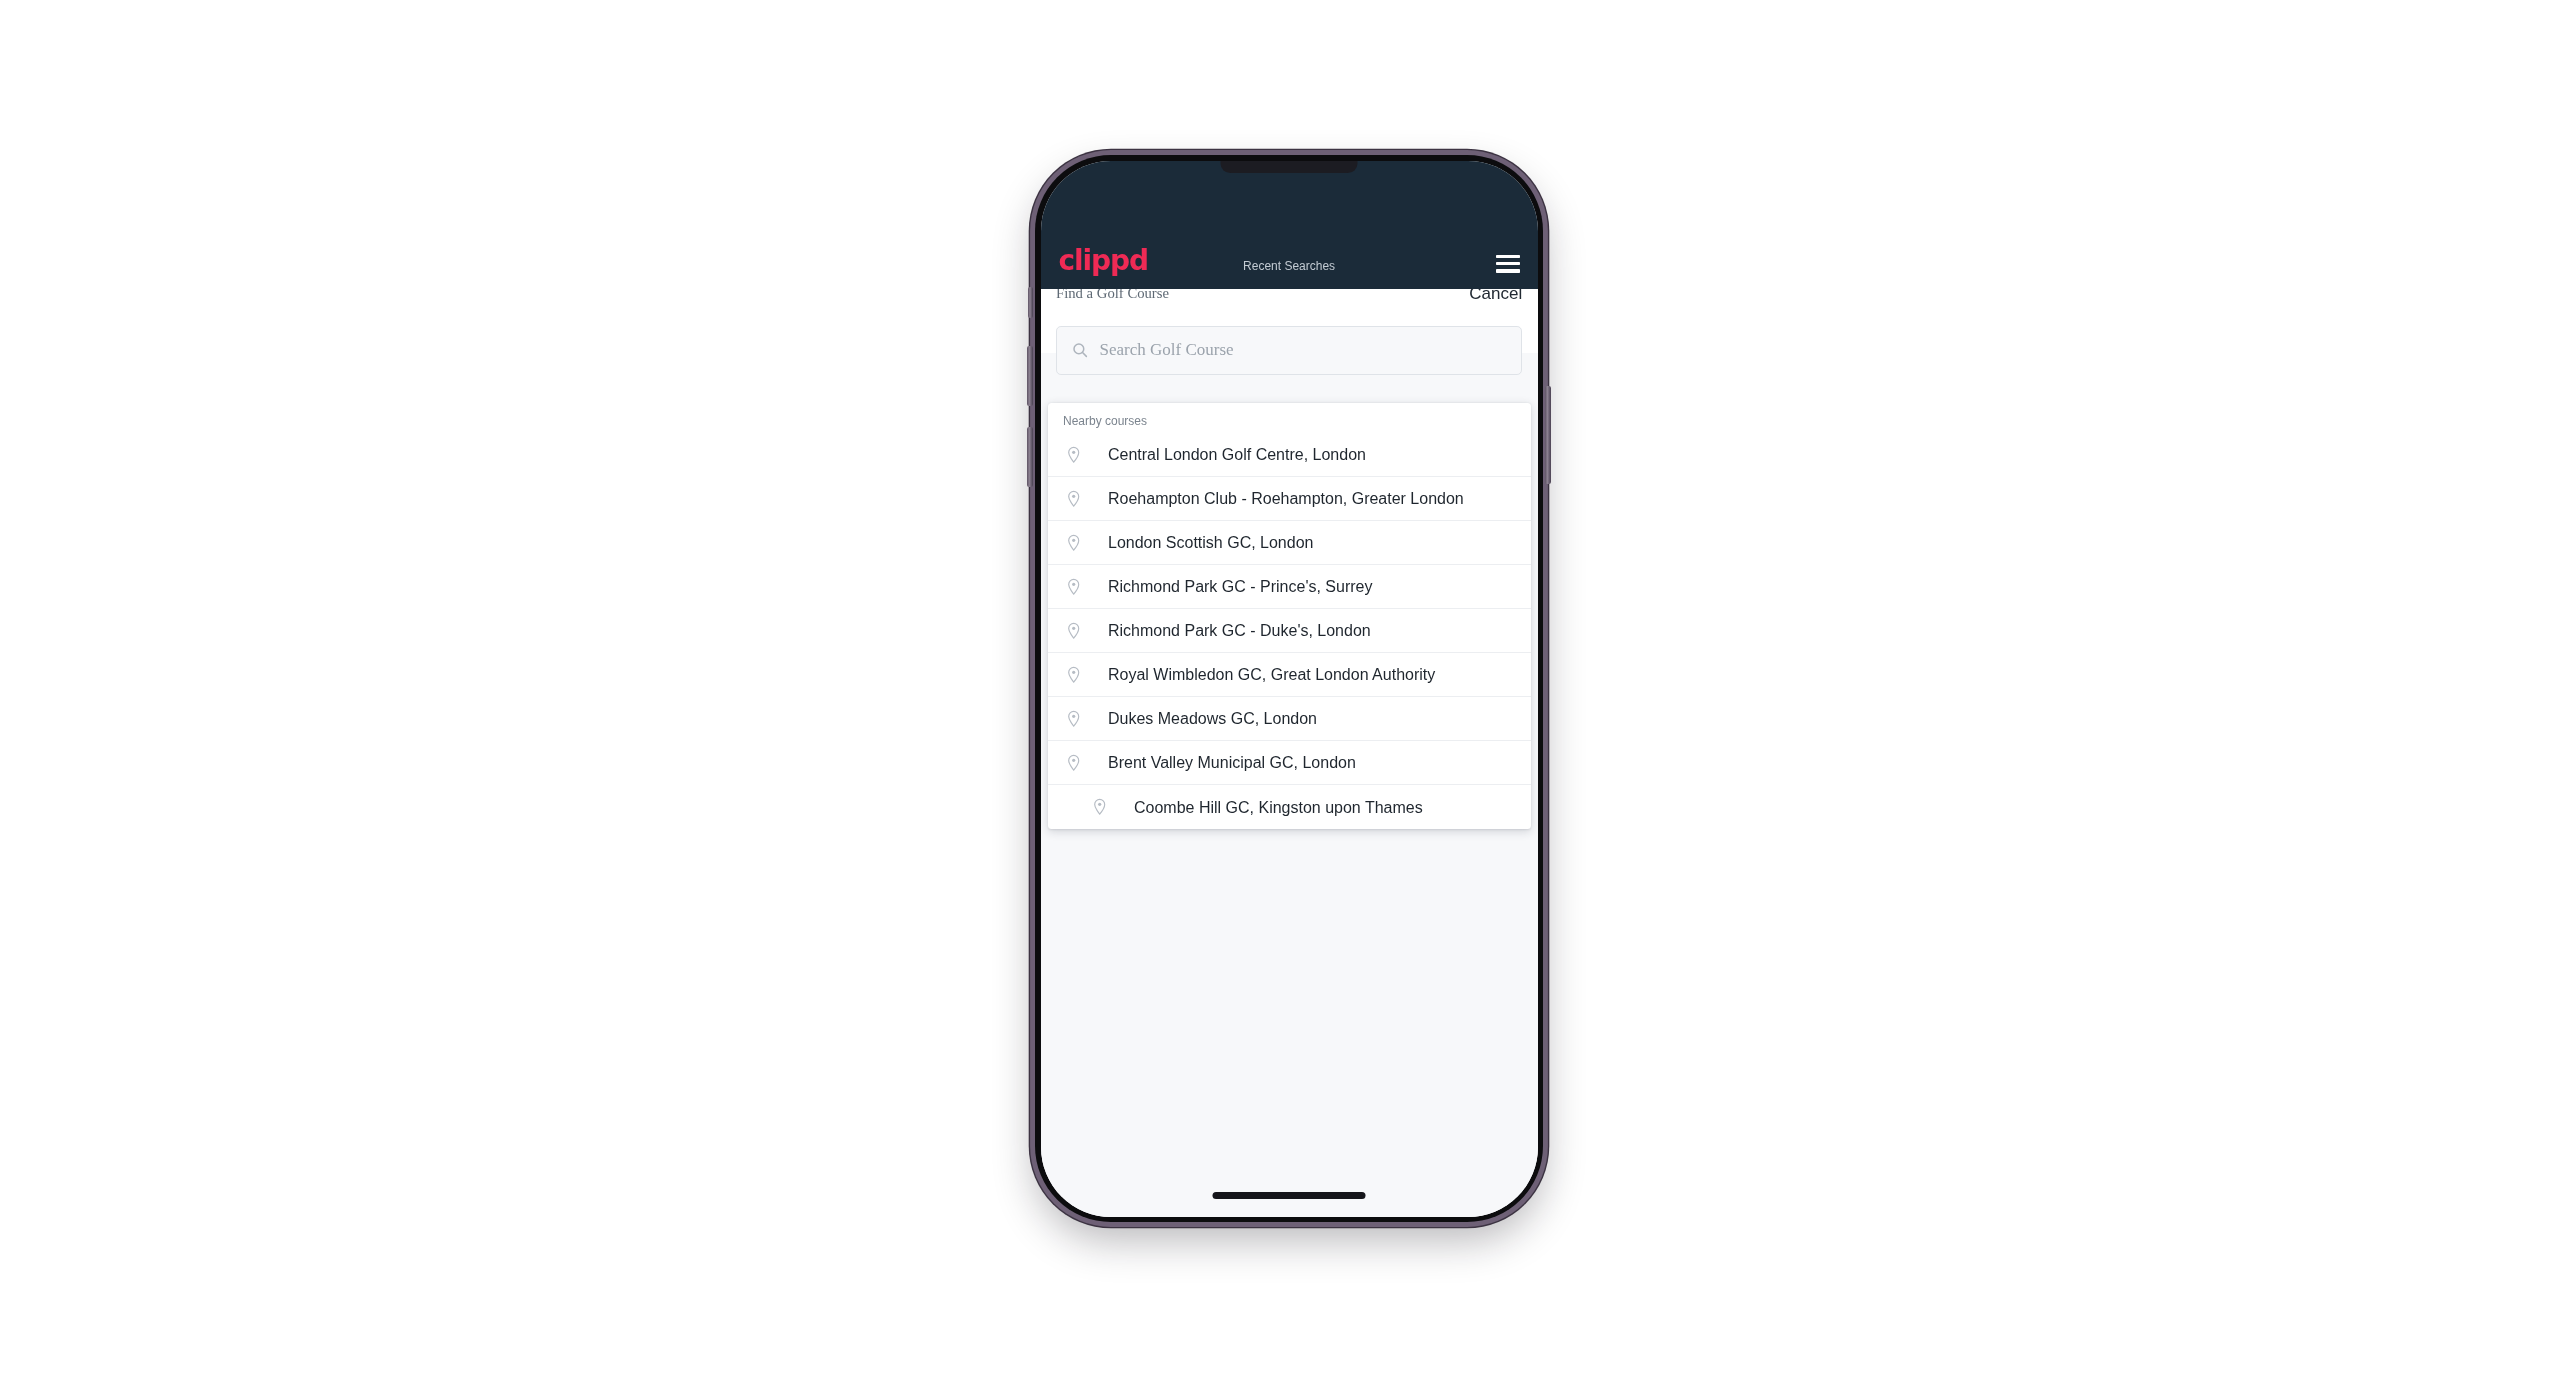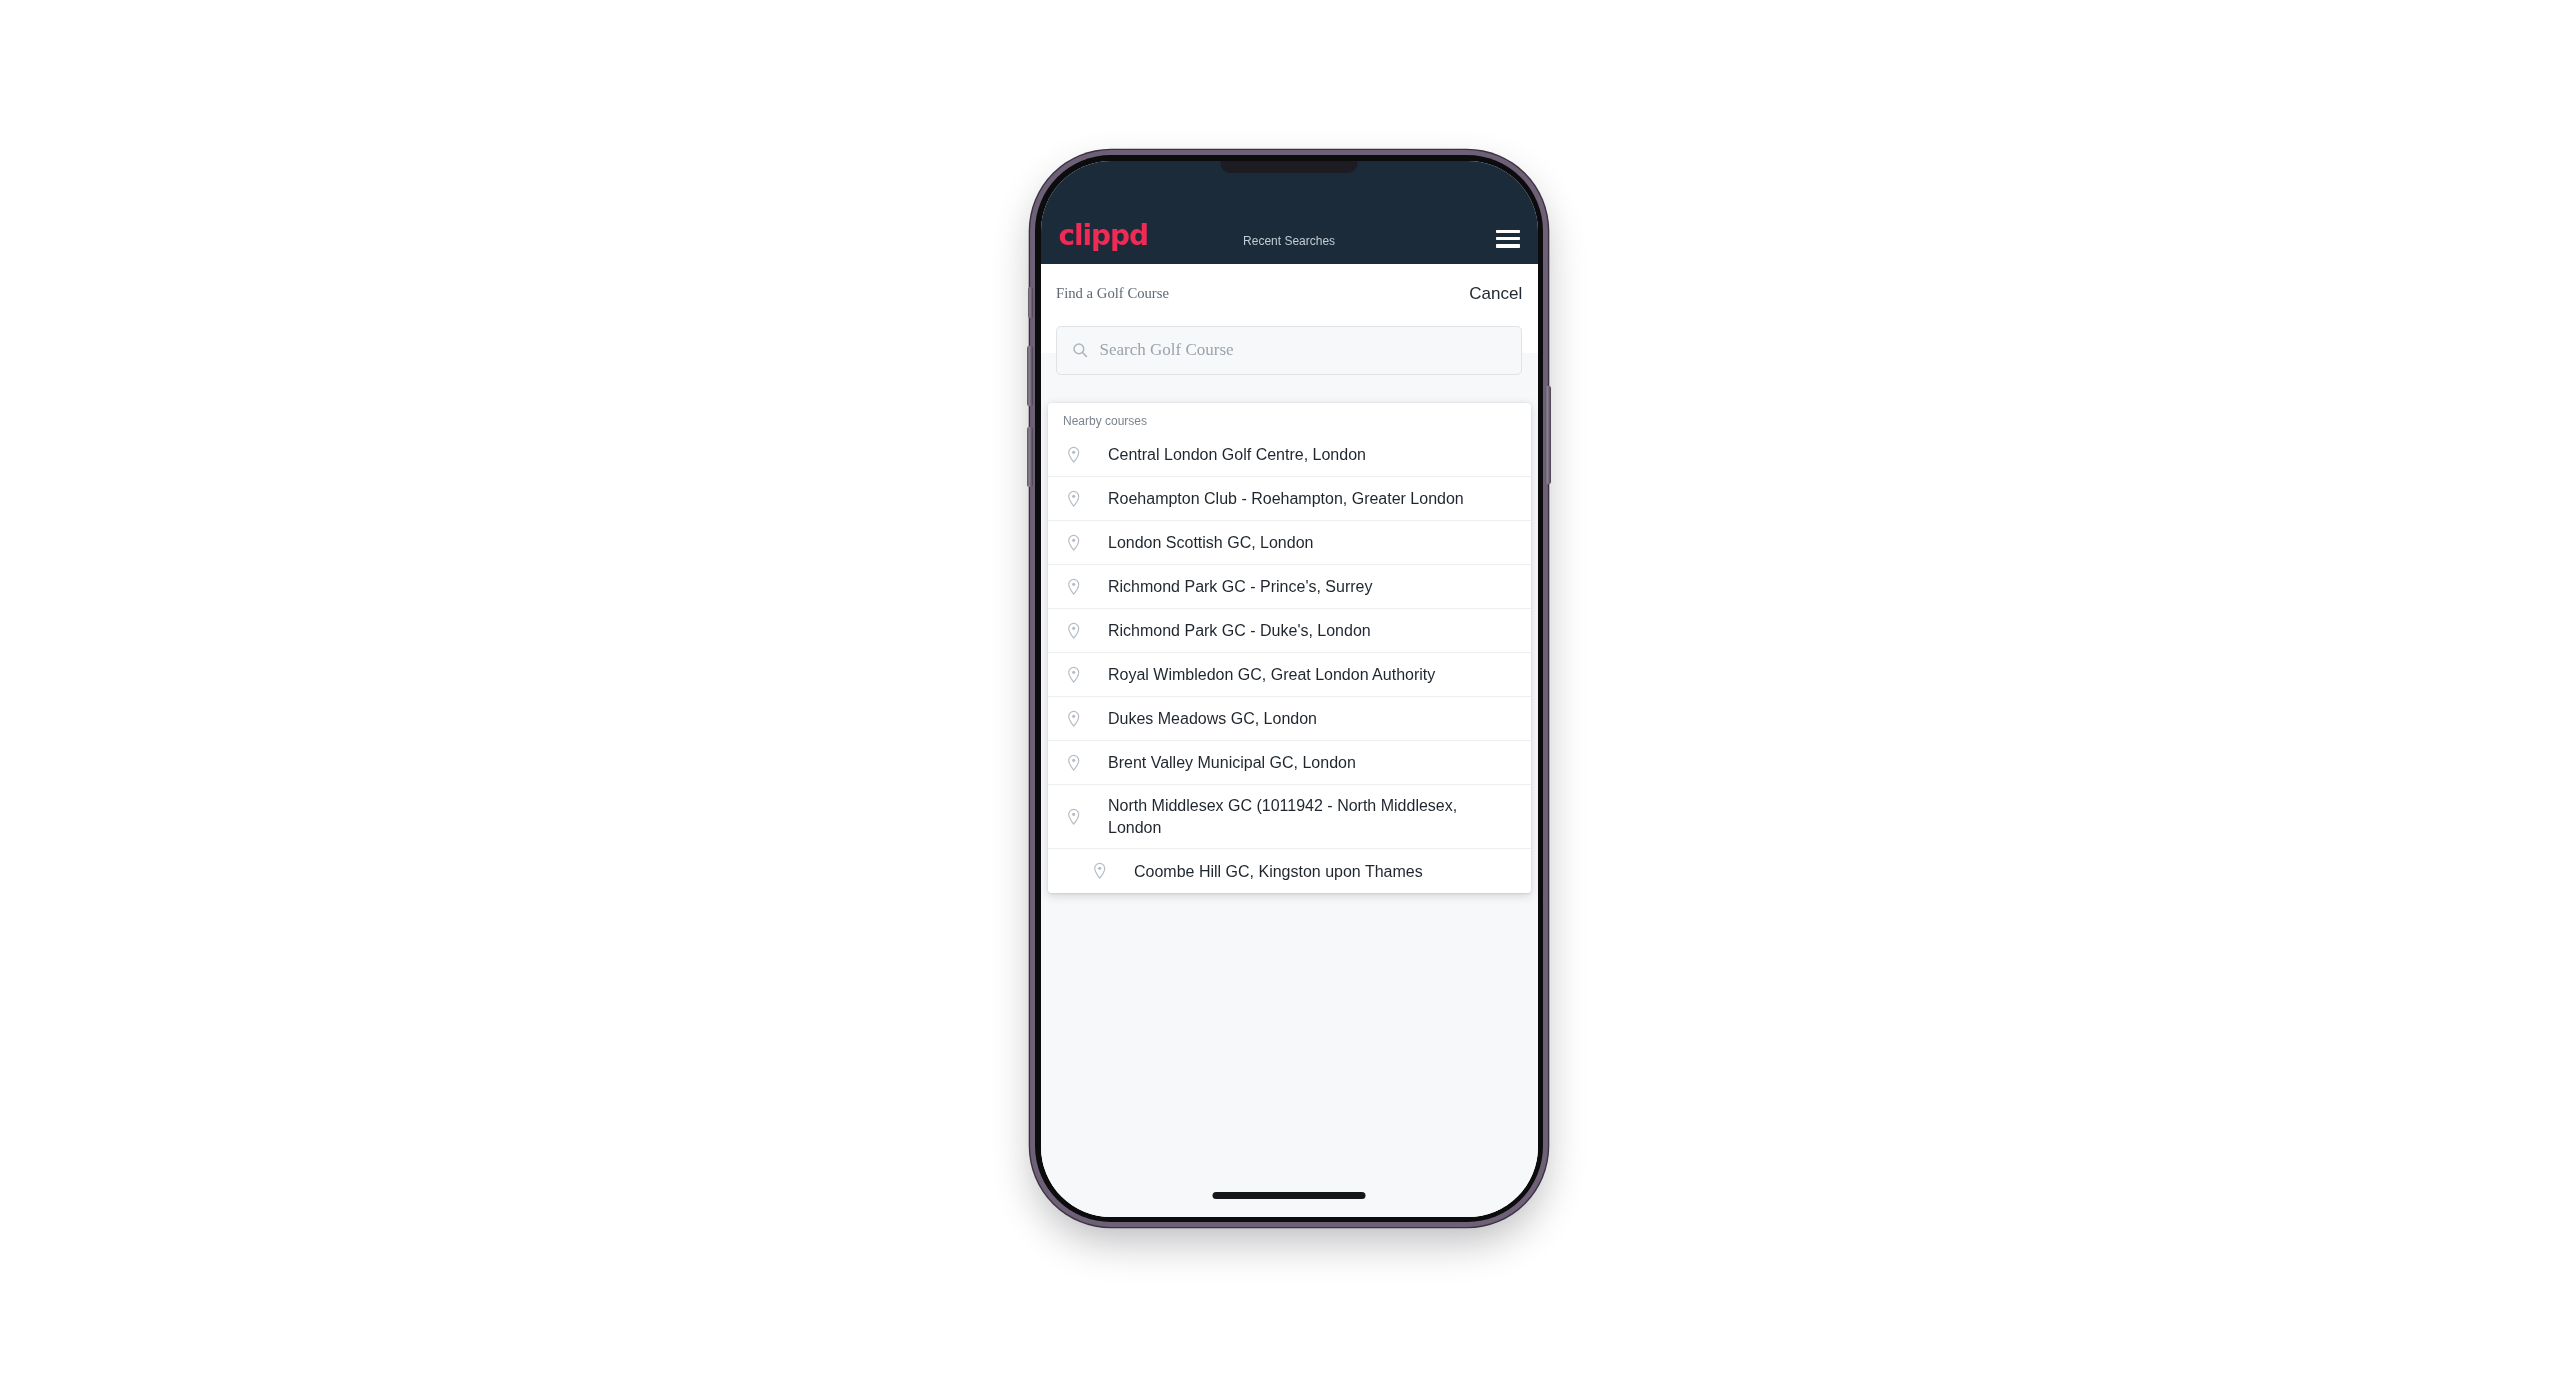--- a/index.html
+++ b/index.html
@@ -66,21 +66,21 @@
     border-bottom-left-radius: 9.8px;
     border-bottom-right-radius: 9.8px;
     z-index: 40;
   }
 
   
   .appbar {
     position: absolute;
     left: 0; top: 0;
     width: 100%;
-    height: 103px;
+    height: 128px;
     background: #1b2b39;
     display: flex;
     align-items: flex-end;
     padding: 0 18px 12.6px 18px;
     z-index: 20;
   }
   .logo {
     color: #ef2a55;
     font-size: 28px;
     font-weight: 700;
@@ -325,27 +325,20 @@
   </div>
 
   <div class="course-row">
     <svg class="pin-icon" width="15.4" height="18" viewBox="0 0 24 28" fill="none" stroke="#b6bcc4" stroke-width="1.8">
       <path d="M12 2.2c-4.3 0-7.8 3.5-7.8 7.8 0 5.7 7.8 15 7.8 15s7.8-9.3 7.8-15c0-4.3-3.5-7.8-7.8-7.8z"></path>
       <circle cx="12" cy="9.8" r="2.5" fill="#b6bcc4" stroke="none"></circle>
     </svg>
     <div class="course-name">Brent Valley Municipal GC, London</div>
   </div>
 
-  <div class="course-row">
-    <svg class="pin-icon" width="15.4" height="18" viewBox="0 0 24 28" fill="none" stroke="#b6bcc4" stroke-width="1.8">
-      <path d="M12 2.2c-4.3 0-7.8 3.5-7.8 7.8 0 5.7 7.8 15 7.8 15s7.8-9.3 7.8-15c0-4.3-3.5-7.8-7.8-7.8z"></path>
-      <circle cx="12" cy="9.8" r="2.5" fill="#b6bcc4" stroke="none"></circle>
-    </svg>
-    <div class="course-name">North Middlesex GC (1011942 - North Middlesex, London</div>
-  </div>
 
   <div class="course-row">
     <svg class="pin-icon" width="15.4" height="18" viewBox="0 0 24 28" fill="none" stroke="#b6bcc4" stroke-width="1.8">
       <path d="M12 2.2c-4.3 0-7.8 3.5-7.8 7.8 0 5.7 7.8 15 7.8 15s7.8-9.3 7.8-15c0-4.3-3.5-7.8-7.8-7.8z"></path>
       <circle cx="12" cy="9.8" r="2.5" fill="#b6bcc4" stroke="none"></circle>
     </svg>
     <div class="course-name">Coombe Hill GC, Kingston upon Thames</div>
   </div>
 </div>
         </div>

